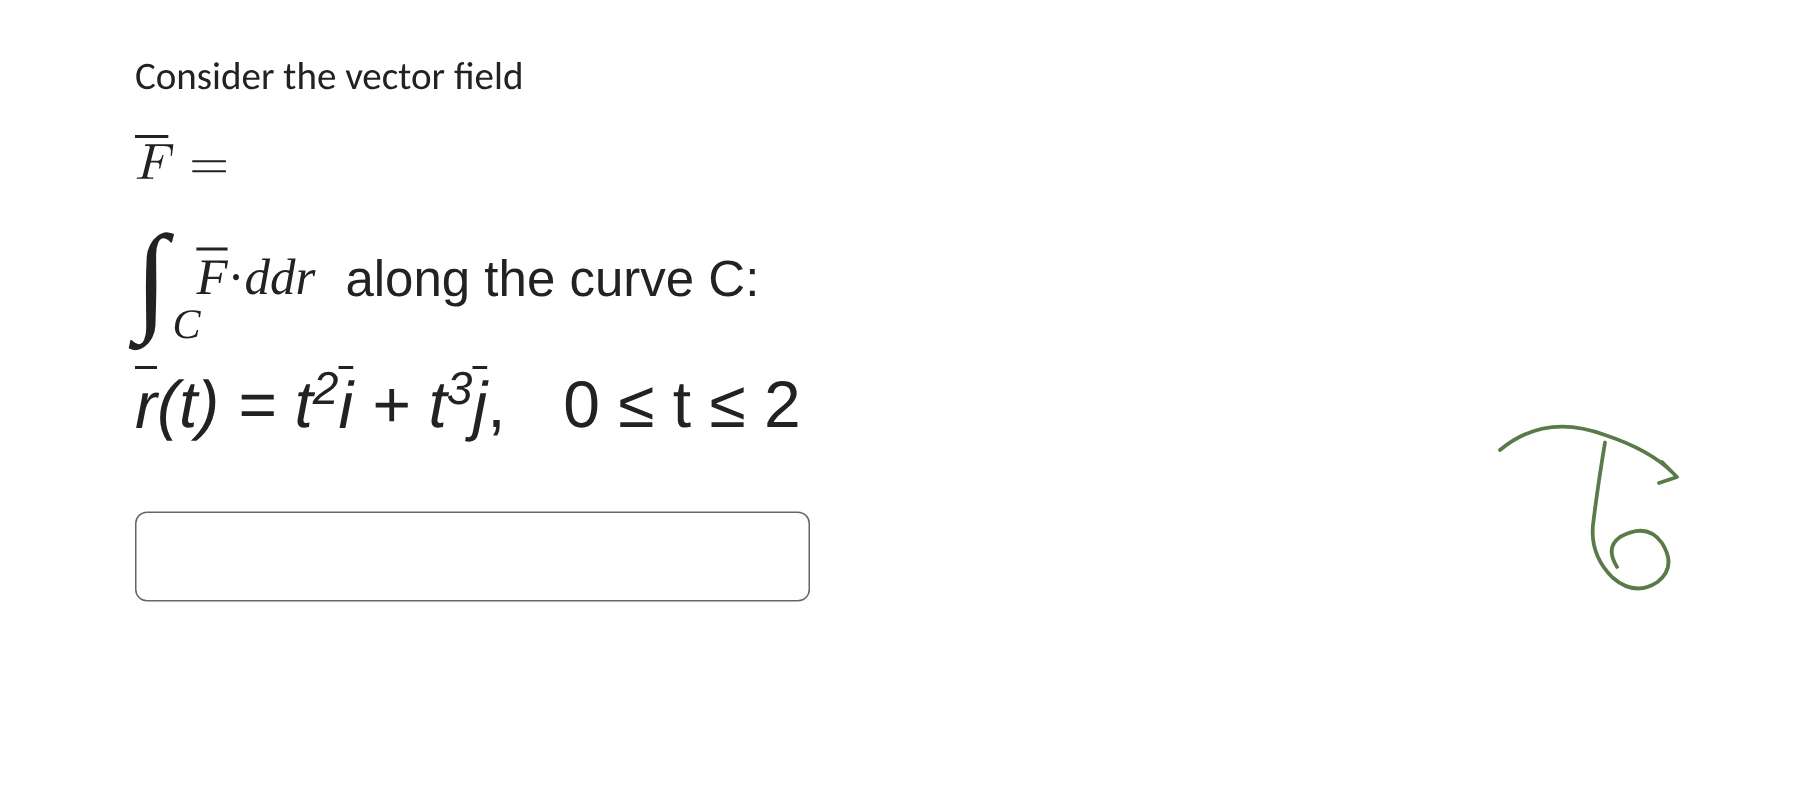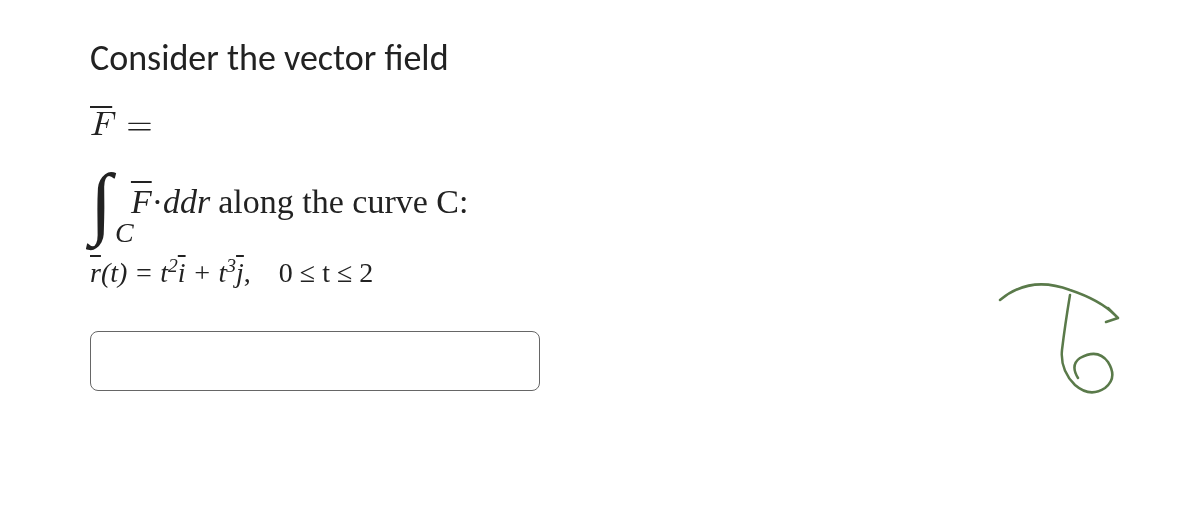--- a/index.html
+++ b/index.html
@@ -15,21 +15,21 @@
       position: relative;
       padding: 30px 90px;
     }
     .problem-container {
       font-size: 34px;
       line-height: 1.6;
       color: #222;
     }
     .intro-line {
       font-family: Calibri, Arial, sans-serif;
-      font-size: 36px;
+      font-size: 26px;
       margin-bottom: 10px;
     }
     .math-line {
       display: flex;
       align-items: center;
       margin-bottom: 10px;
       font-family: 'Latin Modern Math', 'Cambria Math', Georgia, serif;
     }
     .overline {
       text-decoration: overline;
@@ -60,27 +60,27 @@
       margin-right: 5px;
     }
     .integral-sub {
       position: absolute;
       bottom: -5px;
       left: 25px;
       font-size: 28px;
       font-style: italic;
     }
     .along-text {
-      font-family: Liberation Serif, serif;
-      margin-left: 8px;
+      font-family: Liberation Sans, sans-serif;
+      margin-left: 20px;
     }
     .rt-line {
-      font-family: Liberation Serif, serif;
+      font-family: Liberation Sans, sans-serif;
       font-style: italic;
-      font-size: 28px;
+      font-size: 44px;
       margin-bottom: 35px;
     }
     .rt-line .roman {
       font-style: normal;
     }
     sup {
       font-size: 0.7em;
     }
     .answer-input {
       width: 450px;

